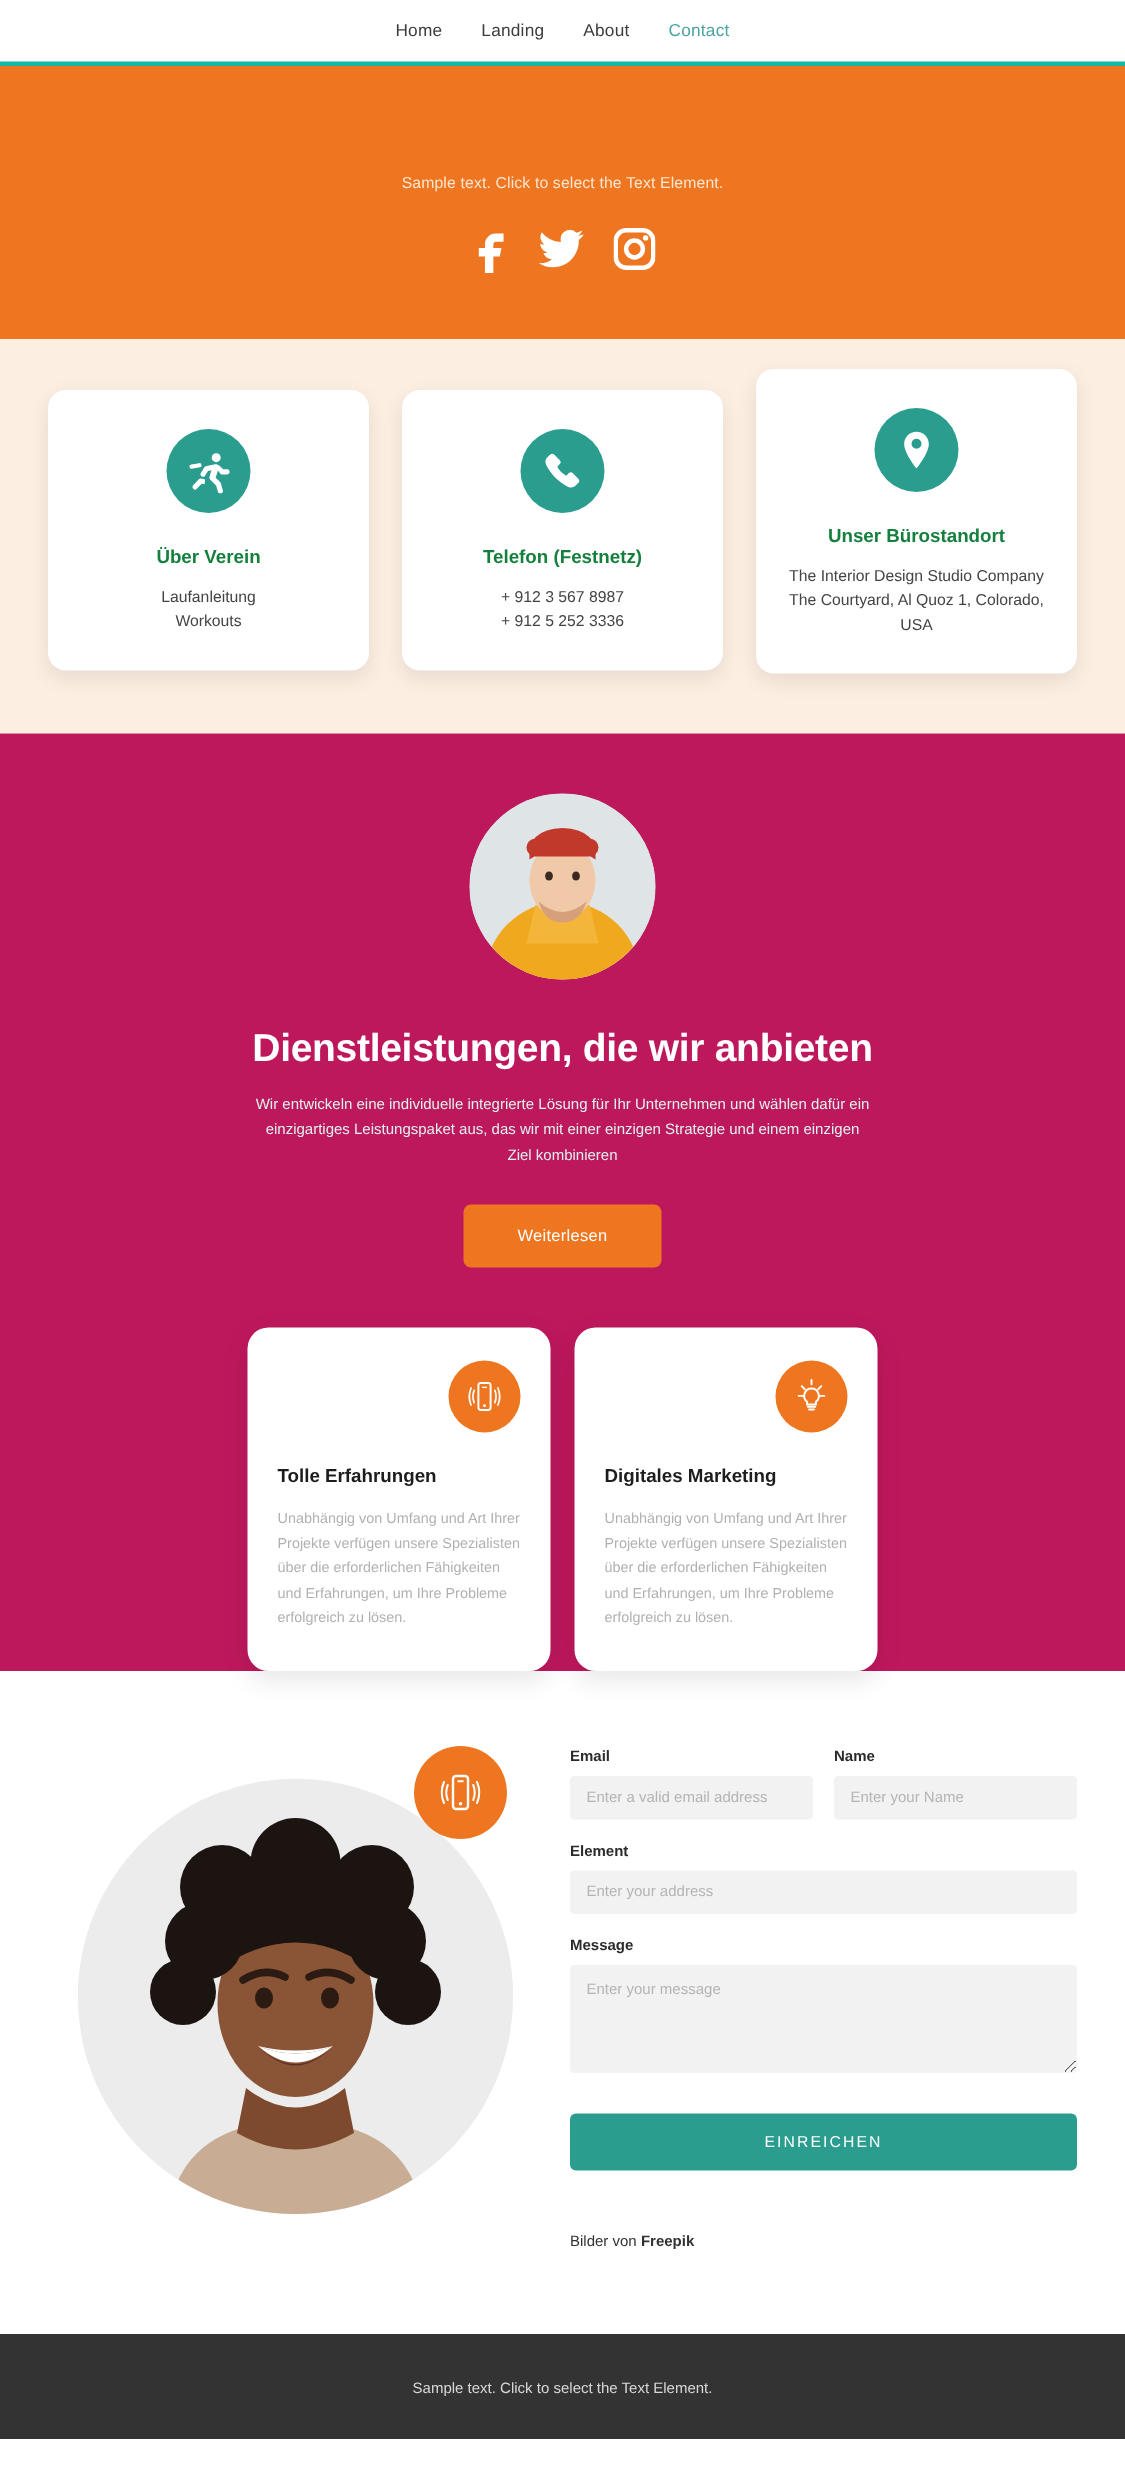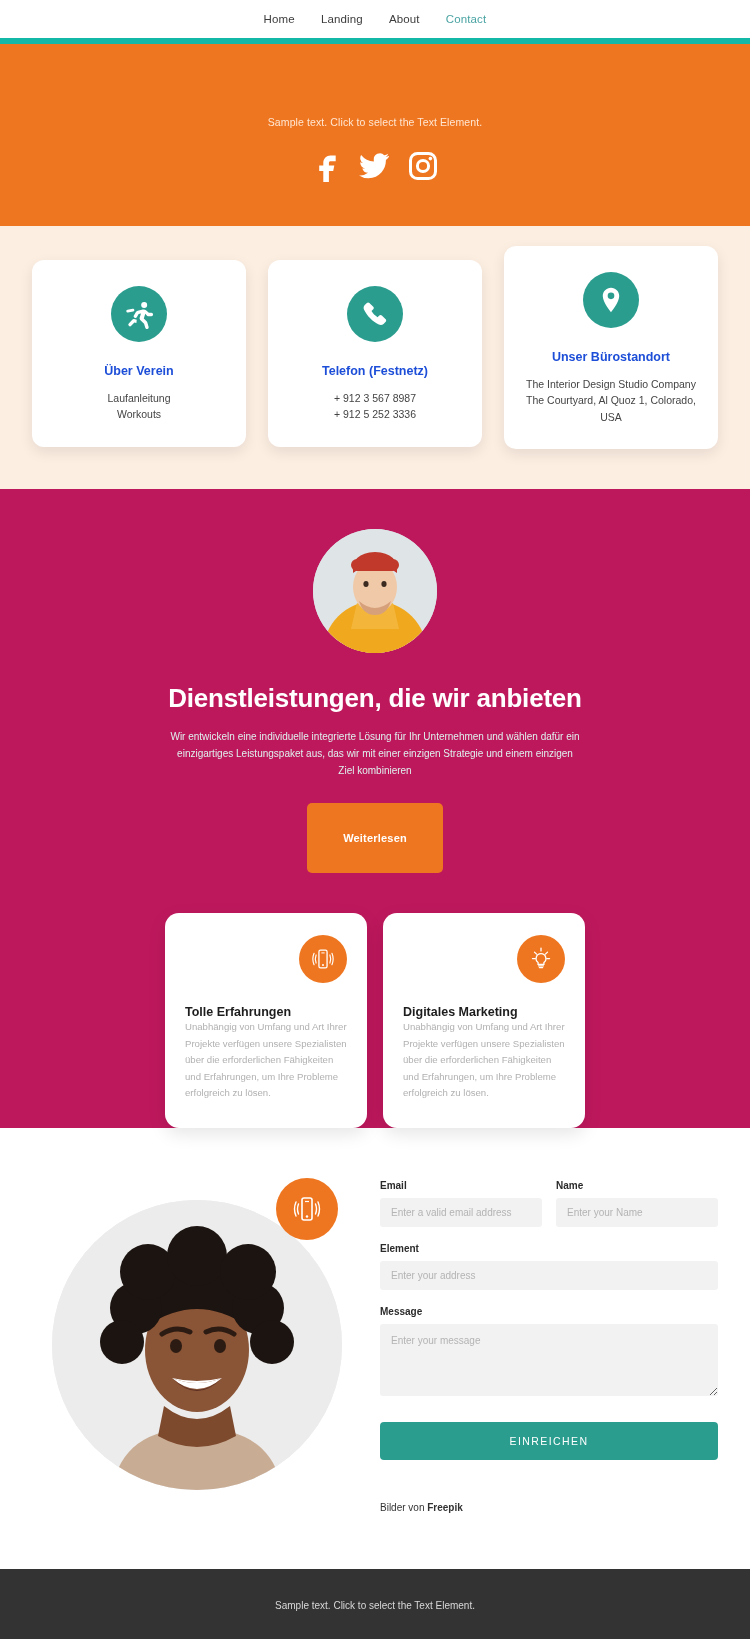--- a/index.html
+++ b/index.html
@@ -13,21 +13,21 @@
   .page { width: 750px; position: relative; overflow: hidden; }
 
   
   .nav {
     height: 44px;
     background: #fff;
     display: flex;
     align-items: center;
     justify-content: center;
     gap: 26px;
-    border-bottom: 6px solid #14b8a6;
+    border-bottom: 3px solid #14b8a6;
   }
   .nav-item {
     font-size: 11.5px;
     color: #3c3c3c;
     letter-spacing: .15px;
     cursor: pointer;
     white-space: nowrap;
   }
   .nav-item.active { color: #4aa3a3; }
 
@@ -82,21 +82,21 @@
   .circle-icon {
     width: 56px; height: 56px;
     border-radius: 50%;
     background: #2a9d8f;
     display: flex; align-items: center; justify-content: center;
     margin: 0 auto 22px;
   }
   .info-title {
     font-size: 12.5px;
     font-weight: bold;
-    color: #1d4ed8;
+    color: #15803d;
     margin-bottom: 12px;
   }
   .info-line {
     font-size: 10.5px;
     color: #444;
     line-height: 1.55;
   }
 
   
   .services {
@@ -128,22 +128,22 @@
     line-height: 1.68;
     margin: 16px auto 0;
     max-width: 410px;
   }
   .cta {
     display: inline-block;
     margin-top: 24px;
     background: #ef7620;
     color: #fff;
     font-size: 11px;
-    font-weight: bold;
-    padding: 29px 36px;
+    font-weight: normal;
+    padding: 15px 36px;
     border: none;
     border-radius: 5px;
     cursor: pointer;
     letter-spacing: .2px;
   }
   .feature-row {
     display: flex;
     gap: 16px;
     justify-content: center;
     margin-top: 40px;
@@ -164,20 +164,21 @@
     border-radius: 50%;
     background: #ef7620;
     display: flex; align-items: center; justify-content: center;
     margin-left: auto;
     margin-bottom: 22px;
   }
   .feature-title {
     font-size: 12.5px;
     font-weight: bold;
     color: #1d1d1d;
+    margin-bottom: 14px;
   }
   .feature-body {
     font-size: 9.6px;
     color: #b1b1b1;
     line-height: 1.72;
   }
 
   
   .form-section {
     background: #fff;

